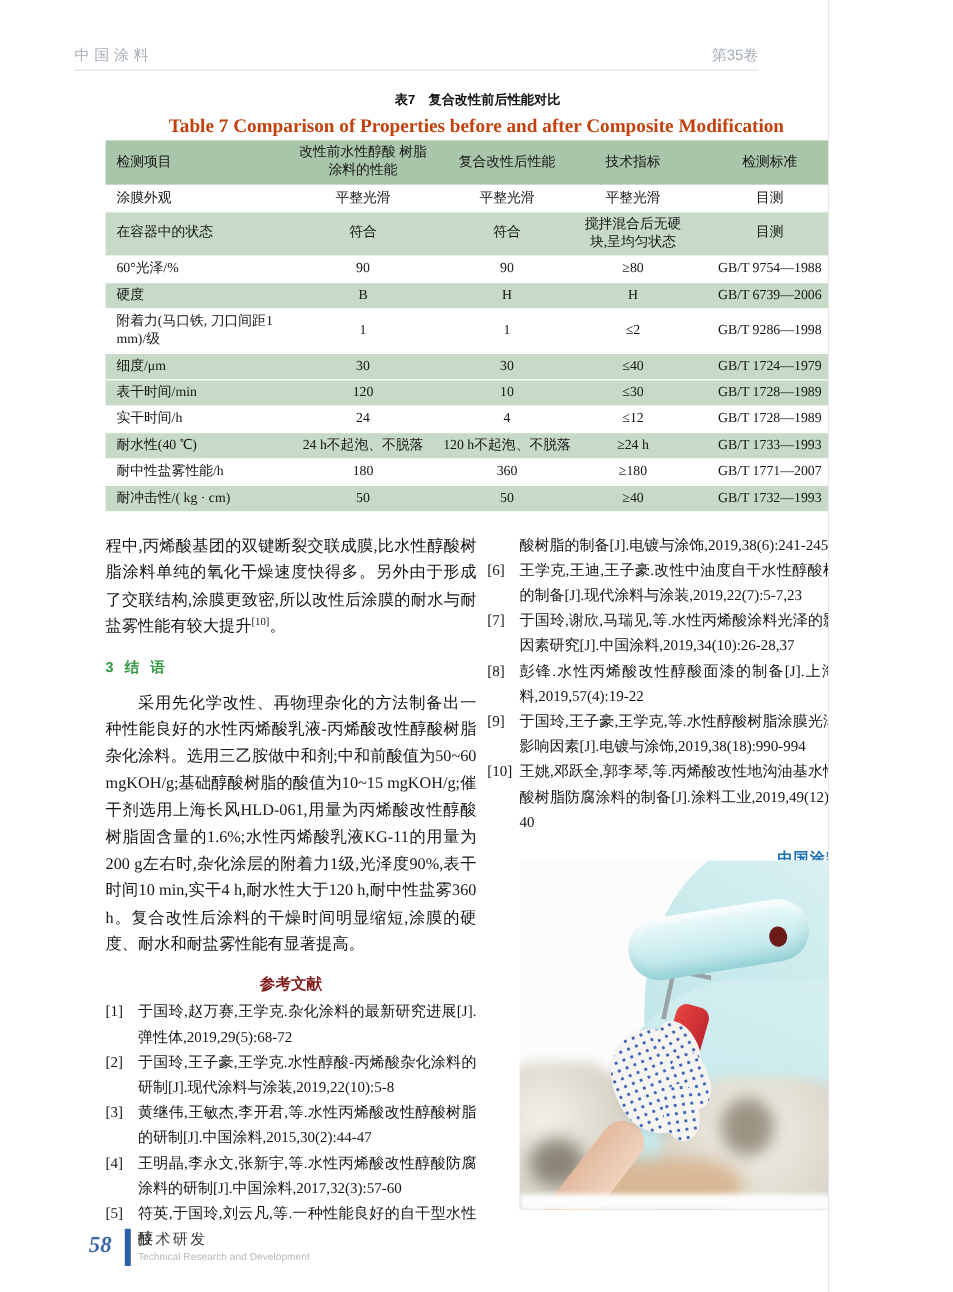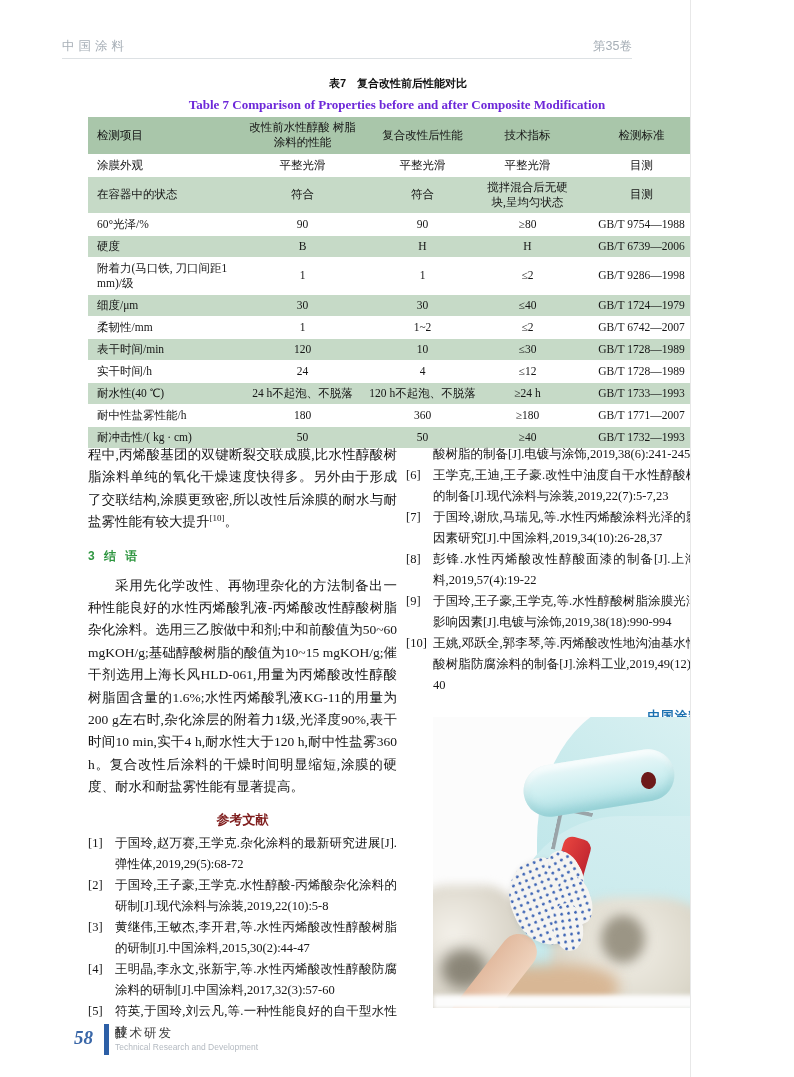--- a/index.html
+++ b/index.html
@@ -19,21 +19,21 @@
   .running-head .journal { letter-spacing:4px; }
   .head-rule { position:absolute; left:62px; right:58px; top:58px; height:1px; background:#dde1e4; }
 
   
   .caption-zh {
     position:absolute; left:88px; width:620px; top:76px; text-align:center;
     font-family:"Liberation Sans", sans-serif; font-weight:bold; font-size:11px; color:#111;
   }
   .caption-en {
     position:absolute; left:62px; width:670px; top:97px; text-align:center;
-    font-weight:bold; font-size:13px; color:#6d28d9;
+    font-weight:bold; font-size:16px; color:#c2410c;
   }
 
   
   .dtable { position:absolute; left:88px; top:117px; width:620px; border-collapse:collapse; table-layout:fixed; }
   .dtable th, .dtable td {
     font-size:11.5px; line-height:15px; padding:3px 4px; vertical-align:middle;
     text-align:center; font-weight:normal; color:#151515;
   }
   .dtable th { background:#a9c6aa; height:37px; }
   .dtable td:first-child, .dtable th:first-child { text-align:left; padding-left:9px; }
@@ -170,27 +170,20 @@
         <td>≤2</td>
         <td>GB/T 9286—1998</td>
       </tr>
       <tr class="alt">
         <td>细度/μm</td>
         <td>30</td>
         <td>30</td>
         <td>≤40</td>
         <td>GB/T 1724—1979</td>
       </tr>
-      <tr>
-        <td>柔韧性/mm</td>
-        <td>1</td>
-        <td>1~2</td>
-        <td>≤2</td>
-        <td>GB/T 6742—2007</td>
-      </tr>
       <tr class="alt">
         <td>表干时间/min</td>
         <td>120</td>
         <td>10</td>
         <td>≤30</td>
         <td>GB/T 1728—1989</td>
       </tr>
       <tr>
         <td>实干时间/h</td>
         <td>24</td>

